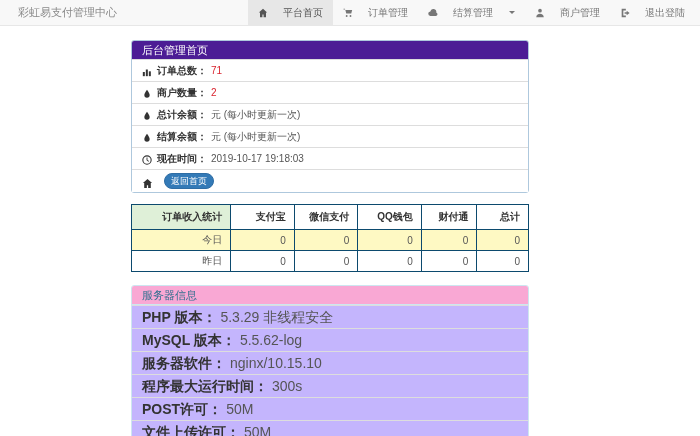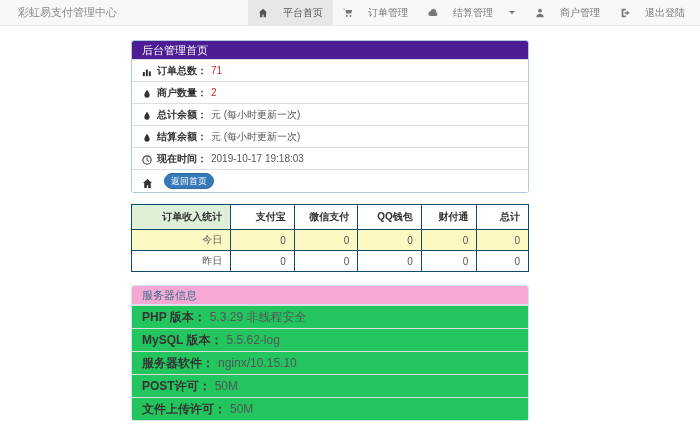--- a/index.html
+++ b/index.html
@@ -58,21 +58,21 @@
   }
   .income-table th, .income-table td {
     border:1px solid #0c4a6e; text-align:right; font-weight:normal;
   }
   .income-table th { color:#333; font-weight:bold; padding:5px 8px; }
   .income-table td { padding:3px 8px; }
   .income-table th.success { background:#dff0d8; }
   .income-table tbody tr.striped { background:#fef9c3; }
   
   .server-panel { margin-top:13px; }
-  .server-item { display:block; padding:5px 10px; font-size:12px; line-height:12px; color:#555; border-top:1px solid #ddd; background:#22c55e; }
+  .server-item { display:block; padding:5px 10px; font-size:14px; line-height:12px; color:#555; border-top:1px solid #ddd; background:#c4b5fd; }
   .server-item:first-of-type { border-top:none; }
   .server-label { font-weight:bold; color:#333; }
   .server-value { margin-left:4px; color:#555; }
 </style>
 </head>
 <body>
 
 <div class="navbar">
   <div class="brand">彩虹易支付管理中心</div>
   <div class="nav">
@@ -233,20 +233,23 @@
     <div class="server-item">
       <span class="server-label">PHP 版本：</span><span class="server-value">5.3.29 非线程安全</span>
     </div>
     <div class="server-item">
       <span class="server-label">MySQL 版本：</span><span class="server-value">5.5.62-log</span>
     </div>
     <div class="server-item">
       <span class="server-label">服务器软件：</span><span class="server-value">nginx/10.15.10</span>
     </div>
     <div class="server-item">
+      <span class="server-label">程序最大运行时间：</span><span class="server-value">300s</span>
+    </div>
+    <div class="server-item">
       <span class="server-label">POST许可：</span><span class="server-value">50M</span>
     </div>
     <div class="server-item">
       <span class="server-label">文件上传许可：</span><span class="server-value">50M</span>
     </div>
   </div>
 
 </div>
 
 </body></html>

